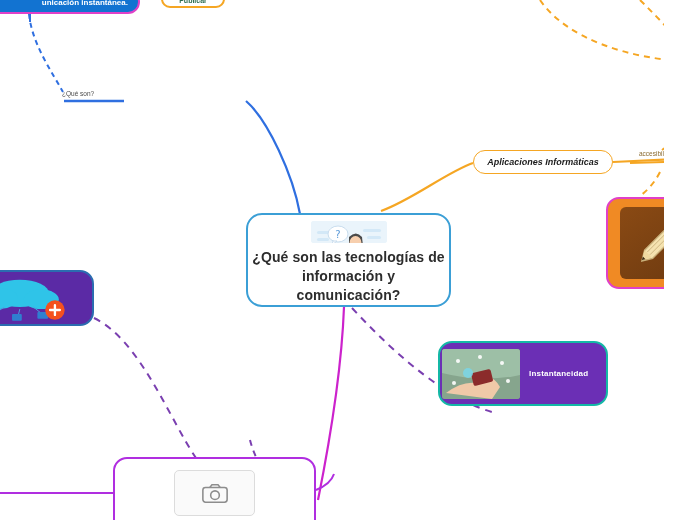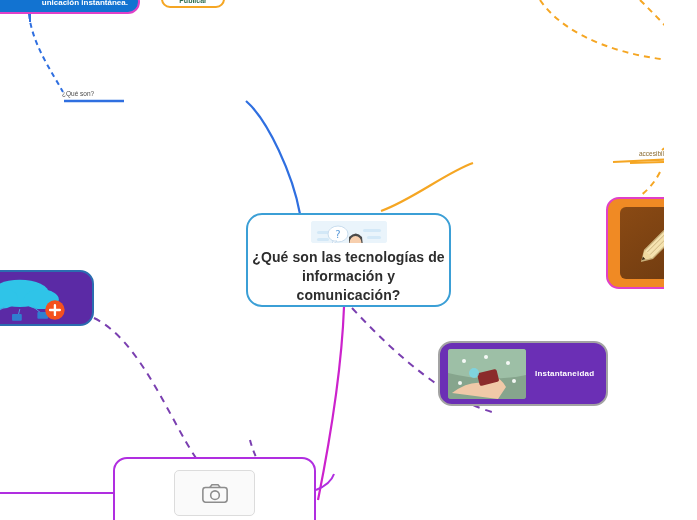--- a/index.html
+++ b/index.html
@@ -72,22 +72,22 @@
   .n-cloud{
     left:-66px;top:270px;width:160px;height:56px;
     background:#5b2aa5;border:2px solid #2b6cb0;border-radius:14px;
     overflow:hidden;
   }
   .cloudart{position:absolute;inset:0;}
 
   
   .n-instant{
     left:438px;top:341px;width:170px;height:65px;
-    background:#6b2fb5;border:2px solid #a3a3a3;border-radius:14px;
-    display:flex;align-items:center;padding-left:8px;gap:9px;
+    background:#6b2fb5;border:2px solid #14b8a6;border-radius:14px;
+    display:flex;align-items:center;padding-left:2px;gap:9px;
   }
   .n-instant .thumb{width:78px;height:50px;border-radius:3px;overflow:hidden;position:relative;background:#7aa08a;}
   .n-instant .lbl{font-size:8px;font-weight:bold;color:#ffffff;letter-spacing:.2px;}
 
   
   .n-pencil{
     left:606px;top:197px;width:105px;height:92px;
     background:#f08a24;border:2.5px solid #e040c8;border-radius:13px;
     display:flex;align-items:center;justify-content:center;
   }
@@ -150,20 +150,23 @@
   </div>
 
   <div class="node n-orange-top">
     <span>Publicar</span>
   </div>
 
   <div class="node n-sliver"></div>
 
   <div class="edge-label lbl-quesson">¿Qué son?</div>
 
+  <div class="node pill pill-aplicaciones">
+    <span>Aplicaciones Informáticas</span>
+  </div>
   <div class="edge-label lbl-acces">accesibilidad</div>
 
   <div class="node n-cloud">
     <svg class="cloudart" viewBox="0 0 160 56">
       <g fill="#2fc4e8">
         <ellipse cx="86" cy="22" rx="30" ry="14"></ellipse>
         <ellipse cx="64" cy="27" rx="20" ry="11"></ellipse>
         <ellipse cx="108" cy="28" rx="18" ry="10"></ellipse>
       </g>
       <g stroke="#4a9fe0" stroke-width="1" fill="none">

